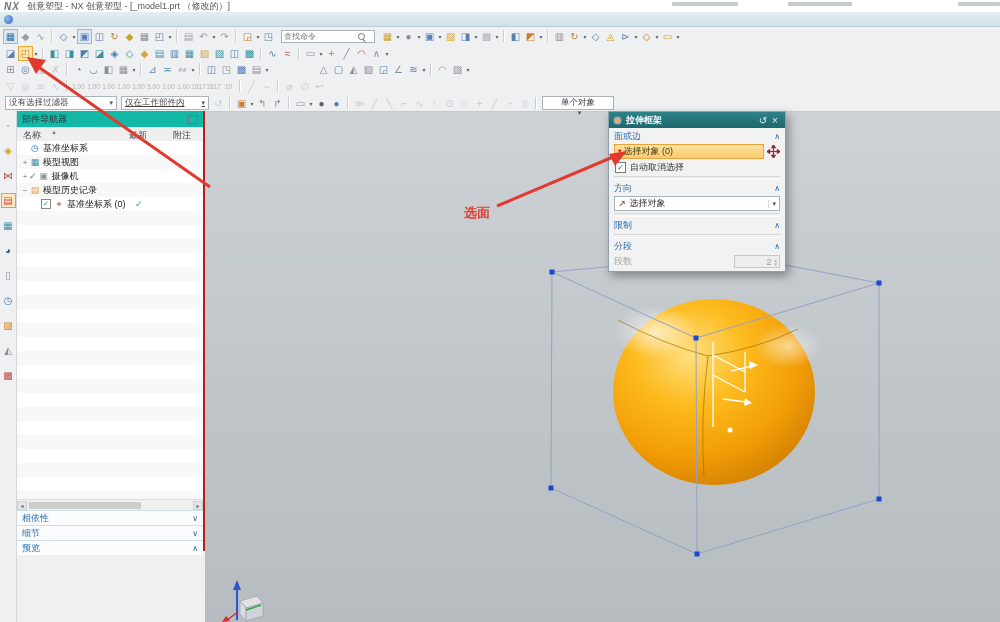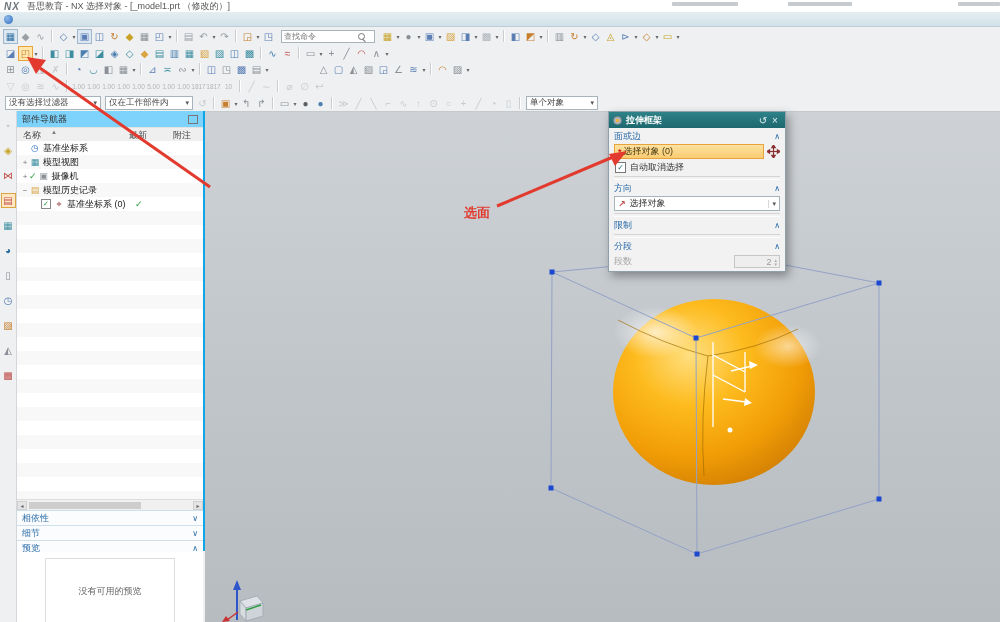--- a/index.html
+++ b/index.html
@@ -32,21 +32,21 @@
   .mag::after{content:"";position:absolute;width:4px;height:1px;background:#777;transform:rotate(45deg);left:3px;top:6px}
   .tselect{height:14px;background:#fff;border:1px solid #a8b4bc;display:inline-flex;align-items:center;justify-content:space-between;
            padding:0 3px;margin:0 2px;font-size:8.5px;color:#444;box-sizing:border-box}
   .tselect .car{font-size:7px;color:#555;margin-left:3px}
   
   .resbar{position:absolute;left:0;top:111px;width:17px;height:511px;background:#eef0f2;border-right:1px solid #d3d7db;
           box-sizing:border-box;display:flex;flex-direction:column;align-items:center;padding-top:2px;z-index:15}
   .ric{width:15px;height:15px;margin:5px 0;display:flex;align-items:center;justify-content:center;font-size:10px;box-sizing:border-box}
   .ric.active{background:#ffe7c2;border:1px solid #d9a441}
   
-  .navigator{position:absolute;left:17px;top:111px;width:188px;height:440px;background:#7dd3fc;border-right:2px solid #0ea5e9;box-sizing:border-box;z-index:15}
+  .navigator{position:absolute;left:17px;top:111px;width:188px;height:440px;background:#14b8a6;border-right:2px solid #b91c1c;box-sizing:border-box;z-index:15}
   .navheader{height:16px;display:flex;align-items:center;justify-content:space-between;padding:0 5px}
   .navwin{width:8px;height:7px;border:1px solid #777}
   .colband{height:14px;background:#efefef;border-top:1px solid #e2e2e2;border-bottom:1px solid #dcdcdc;position:relative}
   .colband span{position:absolute;top:1px;color:#444}
   .tree{position:absolute;top:30px;left:0;right:0;height:358px;
         background:repeating-linear-gradient(#fff 0 14px,#f8f8f8 14px 28px)}
   .trow{height:14px;display:flex;align-items:center;position:relative;padding-left:4px}
   .texp{width:8px;color:#777;font-size:8px;text-align:center;flex:none}
   .ticon{width:12px;text-align:center;font-size:9px;margin-right:2px;flex:none}
   .tlabel{color:#222}
@@ -102,21 +102,21 @@
   .spincarets{display:flex;flex-direction:column;font-size:5px;color:#aaa;line-height:4px;margin-left:3px}
   .btnrow{display:flex;justify-content:flex-end;gap:4px;padding:5px 6px 6px}
   .dbtn{width:36px;height:15px;display:flex;align-items:center;justify-content:center;background:#f0f0f0;border:1px solid #d2d2d2;color:#ababab;box-sizing:border-box}
   .dbtn.enabled{background:#f7f7f7;border:1px solid #8a98a3;color:#333;box-shadow:0 1px 1px rgba(0,0,0,.18)}
 </style>
 </head>
 <body>
 
 <div class="titlebar">
   <span class="nxlogo">NX</span>
-  <span class="wtitle">吾思教育 - NX 选择对象 - [_model1.prt （修改的）]</span>
+  <span class="wtitle">创意塑型 - NX 创意塑型 - [_model1.prt （修改的）]</span>
   <div class="winbtn" style="left:672px;width:66px"></div>
   <div class="winbtn" style="left:788px;width:64px"></div>
   <div class="winbtn" style="left:958px;width:42px"></div>
 </div>
 
 <div class="menubar">
   <span class="sysicon"></span>
 </div>
 
 <div class="tbarea">
@@ -261,25 +261,25 @@
       <span class="tnum">10</span>
       <span class="tsep"></span>
       <span class="ic gray" style="color: rgb(138, 144, 150);">╱</span>
       <span class="ic gray" style="color: rgb(138, 144, 150);">∼</span>
       <span class="tsep"></span>
       <span class="ic gray" style="color: rgb(138, 144, 150);">⌀</span>
       <span class="ic gray" style="color: rgb(138, 144, 150);">∅</span>
       <span class="ic gray" style="color: rgb(138, 144, 150);">↩</span>
     </div>
   <div class="tbrow" id="tbrow4" style="top: 68px;">
-      <span class="tselect" style="width: 96px; text-align: right;">
+      <span class="tselect" style="width: 112px; text-align: right;">
         <span>没有选择过滤器</span>
         <span class="car">▾</span>
       </span>
-      <span class="tselect" style="width: 88px;">
+      <span class="tselect" style="width: 88px; text-decoration: underline;">
         <span>仅在工作部件内</span>
         <span class="car">▾</span>
       </span>
       <span class="ic gray" style="color: rgb(138, 144, 150);">↺</span>
       <span class="tsep"></span>
       <span class="ic" style="color: rgb(199, 127, 46);">▣</span>
       <span class="ddc">▾</span>
       <span class="ic" style="color: rgb(138, 144, 150);">↰</span>
       <span class="ic" style="color: rgb(138, 144, 150);">↱</span>
       <span class="tsep"></span>
@@ -294,21 +294,21 @@
       <span class="ic gray" style="color: rgb(138, 144, 150);">⌐</span>
       <span class="ic gray" style="color: rgb(138, 144, 150);">∿</span>
       <span class="ic gray" style="color: rgb(138, 144, 150);">↑</span>
       <span class="ic gray" style="color: rgb(138, 144, 150);">⊙</span>
       <span class="ic gray" style="color: rgb(138, 144, 150);">○</span>
       <span class="ic gray" style="color: rgb(138, 144, 150);">+</span>
       <span class="ic gray" style="color: rgb(138, 144, 150);">╱</span>
       <span class="ic gray" style="color: rgb(138, 144, 150);">◔</span>
       <span class="ic gray" style="color: rgb(138, 144, 150);">▯</span>
       <span class="tsep"></span>
-      <span class="tselect" style="width: 72px;">
+      <span class="tselect" style="width: 72px; flex-direction: column;">
         <span>单个对象</span>
         <span class="car">▾</span>
       </span>
     </div>
 </div>
 
 <div class="viewportbg"></div>
 
 <svg class="vp" width="1000" height="622" viewBox="0 0 1000 622">
   <defs>
@@ -446,25 +446,20 @@
       </div>
       <div class="band">
         <span class="blabel">细节</span>
         <span class="bchev">∨</span>
       </div>
       <div class="band">
         <span class="blabel">预览</span>
         <span class="bchev">∧</span>
       </div>
     </div>
-  <div id="previewBox">
-    <div class="pvrect">
-      <span>没有可用的预览</span>
-    </div>
-  </div>
 </div>
 
 <div class="dialog">
   <div class="dlg-title">
     <span class="dlg-gear"></span>
     <span class="dlg-title-text">拉伸框架</span>
     <span class="dlg-reset">↺</span>
     <span class="dlg-close">×</span>
   </div>
   <div class="dlg-body">

